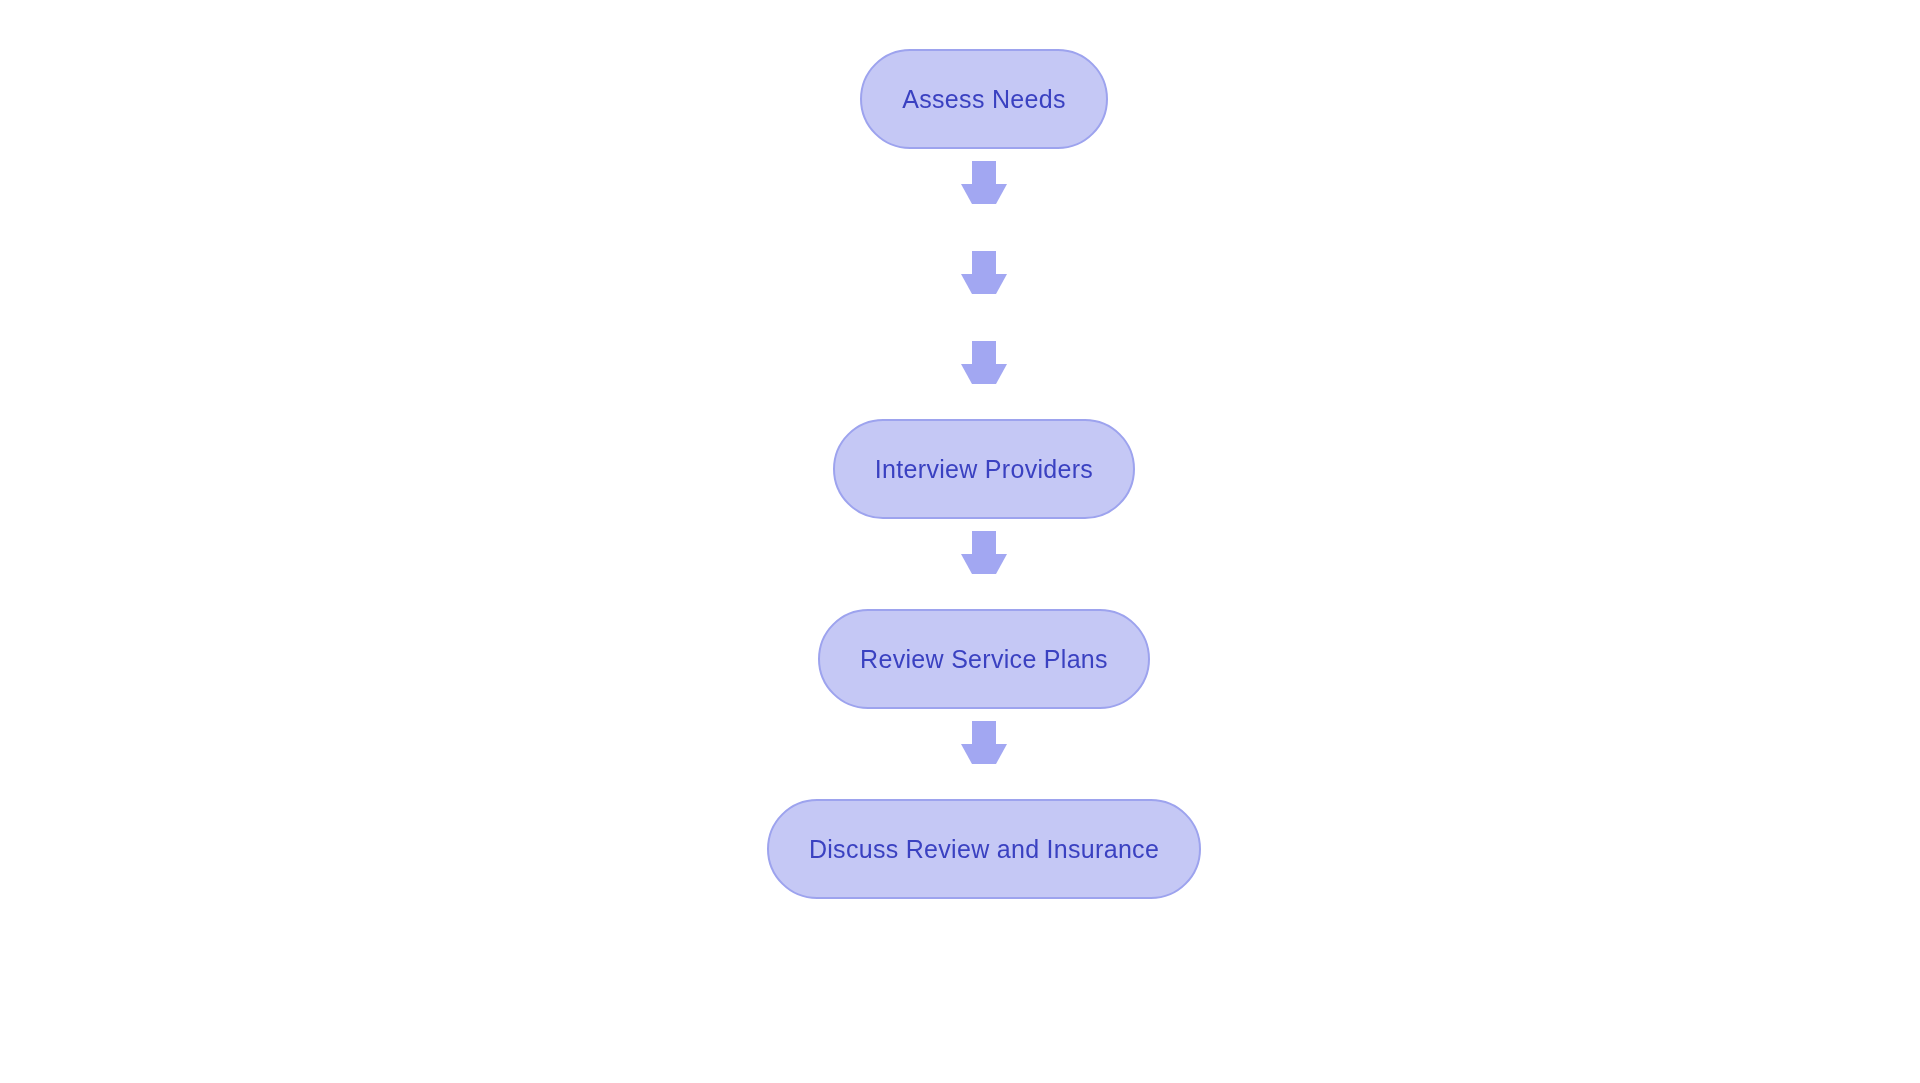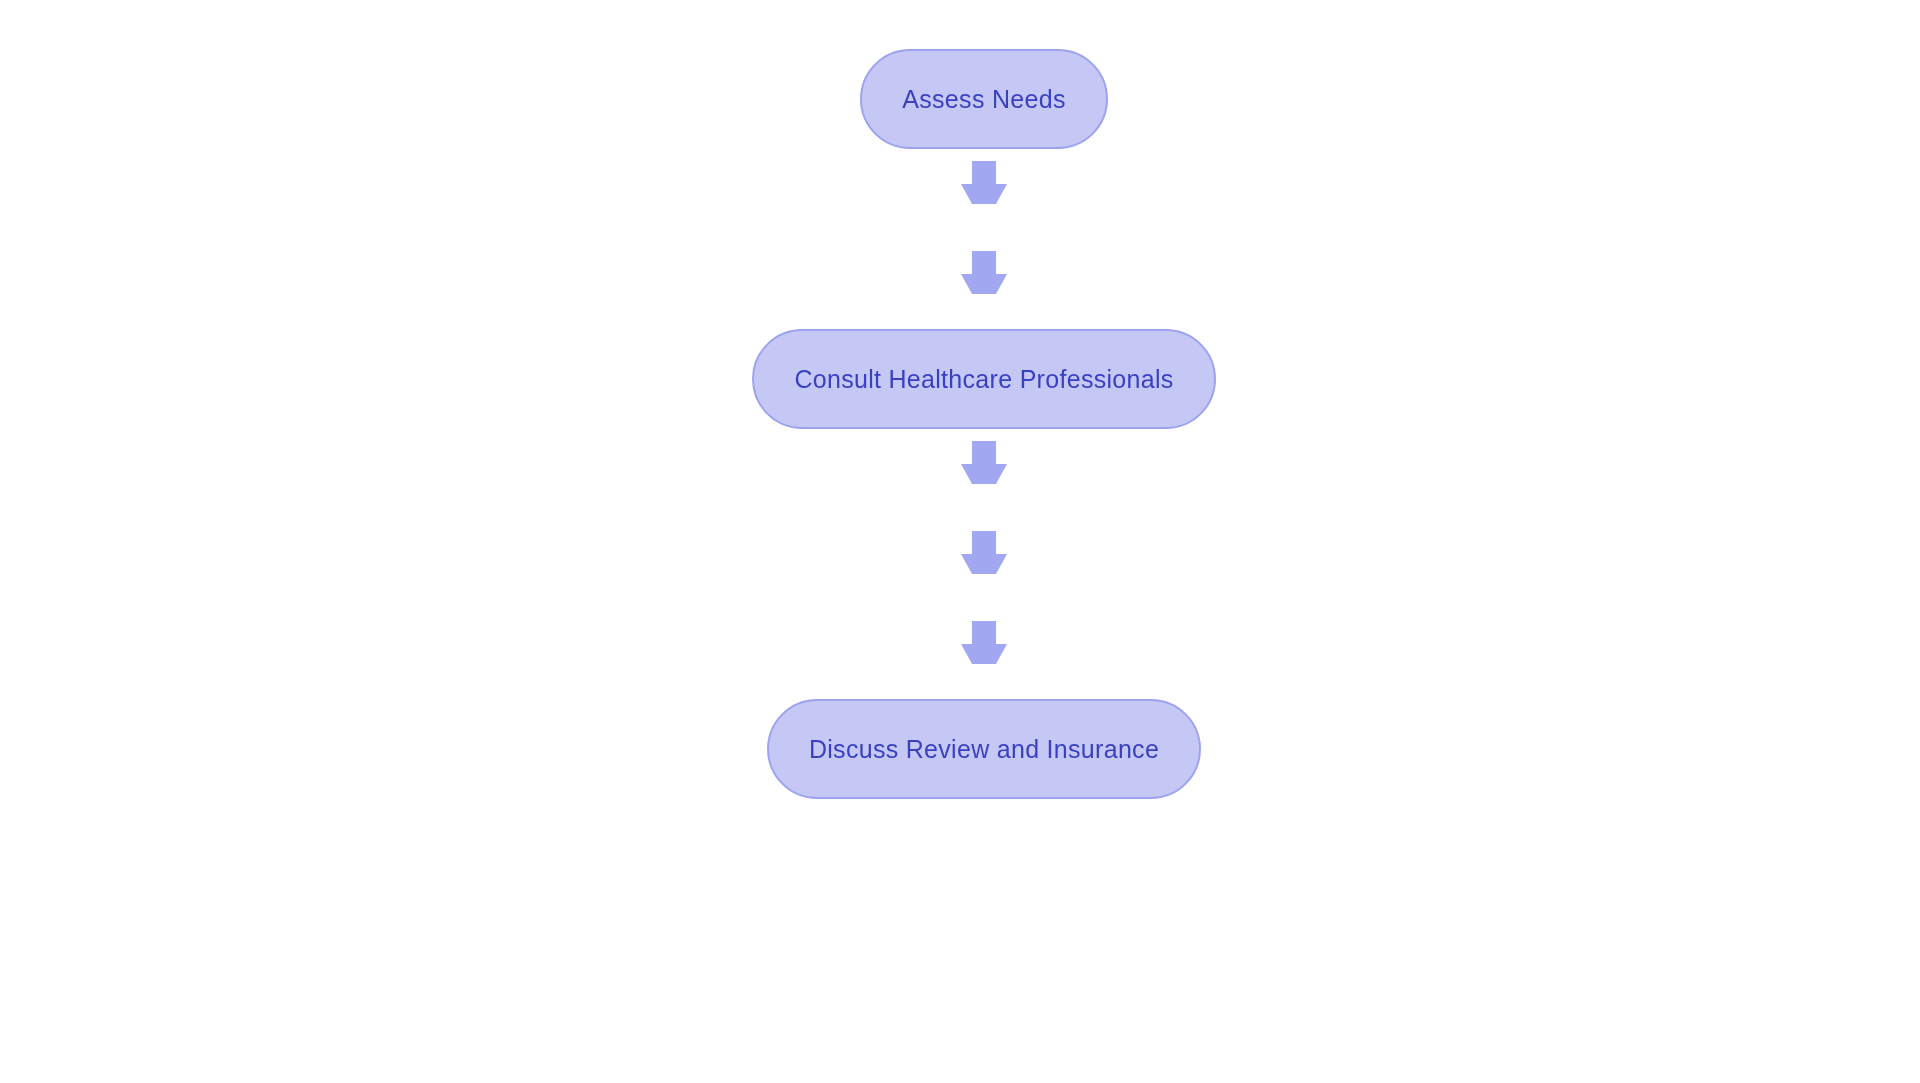--- a/index.html
+++ b/index.html
@@ -76,33 +76,34 @@
       <div class="shaft"></div>
       <div class="head"></div>
     </div>
 
 
     <div class="arrow">
       <div class="shaft"></div>
       <div class="head"></div>
     </div>
 
-    <div class="node">Consult Healthcare Professionals</div>
 
     <div class="arrow">
       <div class="shaft"></div>
       <div class="head"></div>
     </div>
 
+    <div class="node">Interview Providers</div>
 
     <div class="arrow">
       <div class="shaft"></div>
       <div class="head"></div>
     </div>
 
+    <div class="node">Review Service Plans</div>
 
     <div class="arrow">
       <div class="shaft"></div>
       <div class="head"></div>
     </div>
 
     <div class="node">Discuss Review and Insurance</div>
 
   </div>
 </div>

